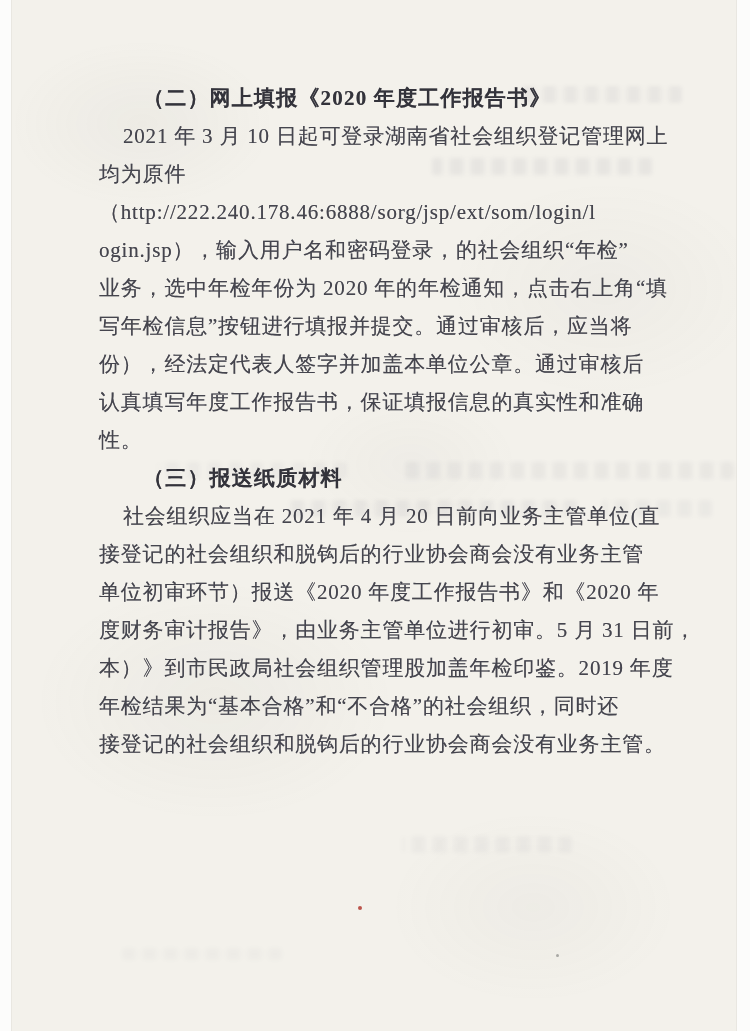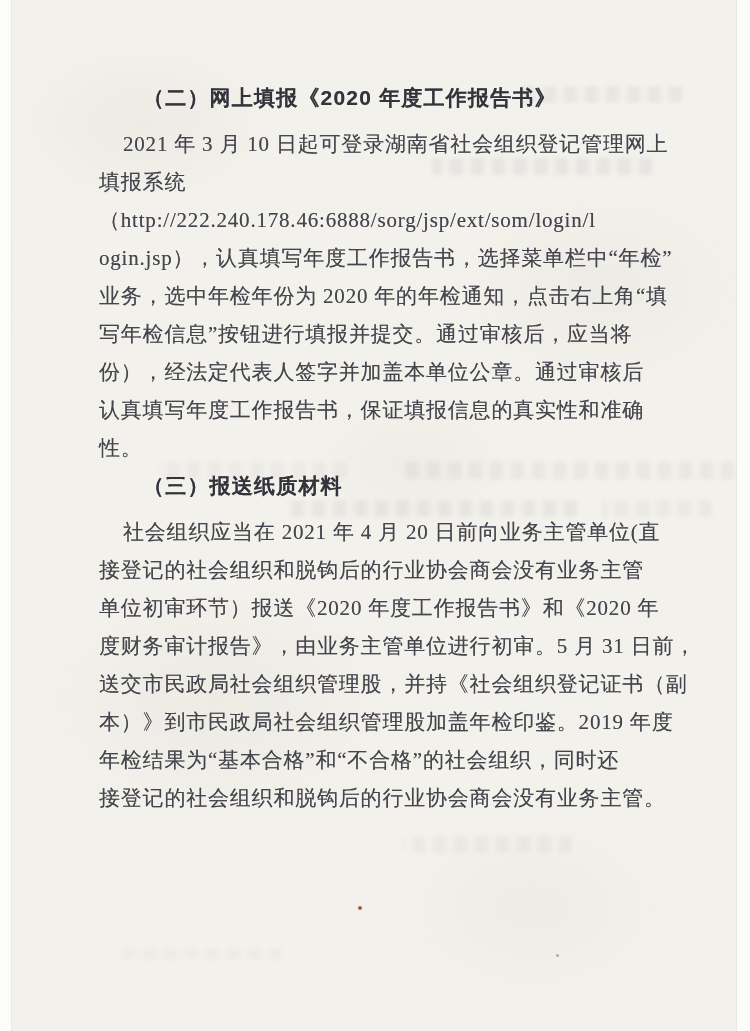--- a/index.html
+++ b/index.html
@@ -47,30 +47,29 @@
     height: 38px;
     line-height: 38px;
     white-space: pre;
     letter-spacing: 0.8px;
     text-shadow: 0 0 0.5px rgba(69,69,78,0.55);
   }
   .section-heading {
     height: 38px;
     line-height: 38px;
     white-space: pre;
-    font-family: Liberation Sans, sans-serif;
+    font-family: Liberation Serif, serif;
     font-weight: 700;
     color: #33333b;
     letter-spacing: 1.2px;
     text-indent: 44px;
     text-shadow: 0 0 0.5px rgba(51,51,59,0.6);
   }
   .lines .text-line:first-child {
     text-indent: 24px;
-    margin-top: 8px;
   }
   
   .smudge {
     position: absolute;
     height: 17px;
     background: repeating-linear-gradient(90deg,
       rgba(95,95,115,0.16) 0px, rgba(95,95,115,0.16) 13px,
       rgba(95,95,115,0.02) 13px, rgba(95,95,115,0.02) 21px);
     filter: blur(2.2px);
     opacity: 0.45;
@@ -117,37 +116,36 @@
     <div class="smudge smudge-f"></div>
     <div class="speck-red"></div>
     <div class="speck-gray"></div>
   </div>
 
   <div class="content">
     <div class="section">
       <div class="section-heading">（二）网上填报《2020 年度工作报告书》</div>
       <div class="lines">
           <div class="text-line">2021 年 3 月 10 日起可登录湖南省社会组织登记管理网上</div>
-          <div class="text-line">填报系统</div>
+          <div class="text-line">均为原件</div>
           <div class="text-line">（http://222.240.178.46:6888/sorg/jsp/ext/som/login/l</div>
-          <div class="text-line">ogin.jsp），认真填写年度工作报告书，选择菜单栏中“年检”</div>
+          <div class="text-line">ogin.jsp），输入用户名和密码登录，的社会组织“年检”</div>
           <div class="text-line">业务，选中年检年份为 2020 年的年检通知，点击右上角“填</div>
           <div class="text-line">写年检信息”按钮进行填报并提交。通过审核后，应当将</div>
           <div class="text-line">份），经法定代表人签字并加盖本单位公章。通过审核后</div>
           <div class="text-line">认真填写年度工作报告书，保证填报信息的真实性和准确</div>
           <div class="text-line">性。</div>
         </div>
     </div>
     <div class="section">
       <div class="section-heading">（三）报送纸质材料</div>
       <div class="lines">
           <div class="text-line">社会组织应当在 2021 年 4 月 20 日前向业务主管单位(直</div>
           <div class="text-line">接登记的社会组织和脱钩后的行业协会商会没有业务主管</div>
           <div class="text-line">单位初审环节）报送《2020 年度工作报告书》和《2020 年</div>
           <div class="text-line">度财务审计报告》，由业务主管单位进行初审。5 月 31 日前，</div>
-          <div class="text-line">送交市民政局社会组织管理股，并持《社会组织登记证书（副</div>
           <div class="text-line">本）》到市民政局社会组织管理股加盖年检印鉴。2019 年度</div>
           <div class="text-line">年检结果为“基本合格”和“不合格”的社会组织，同时还</div>
           <div class="text-line">接登记的社会组织和脱钩后的行业协会商会没有业务主管。</div>
         </div>
     </div>
   </div>
 </div>
 
 </body></html>

